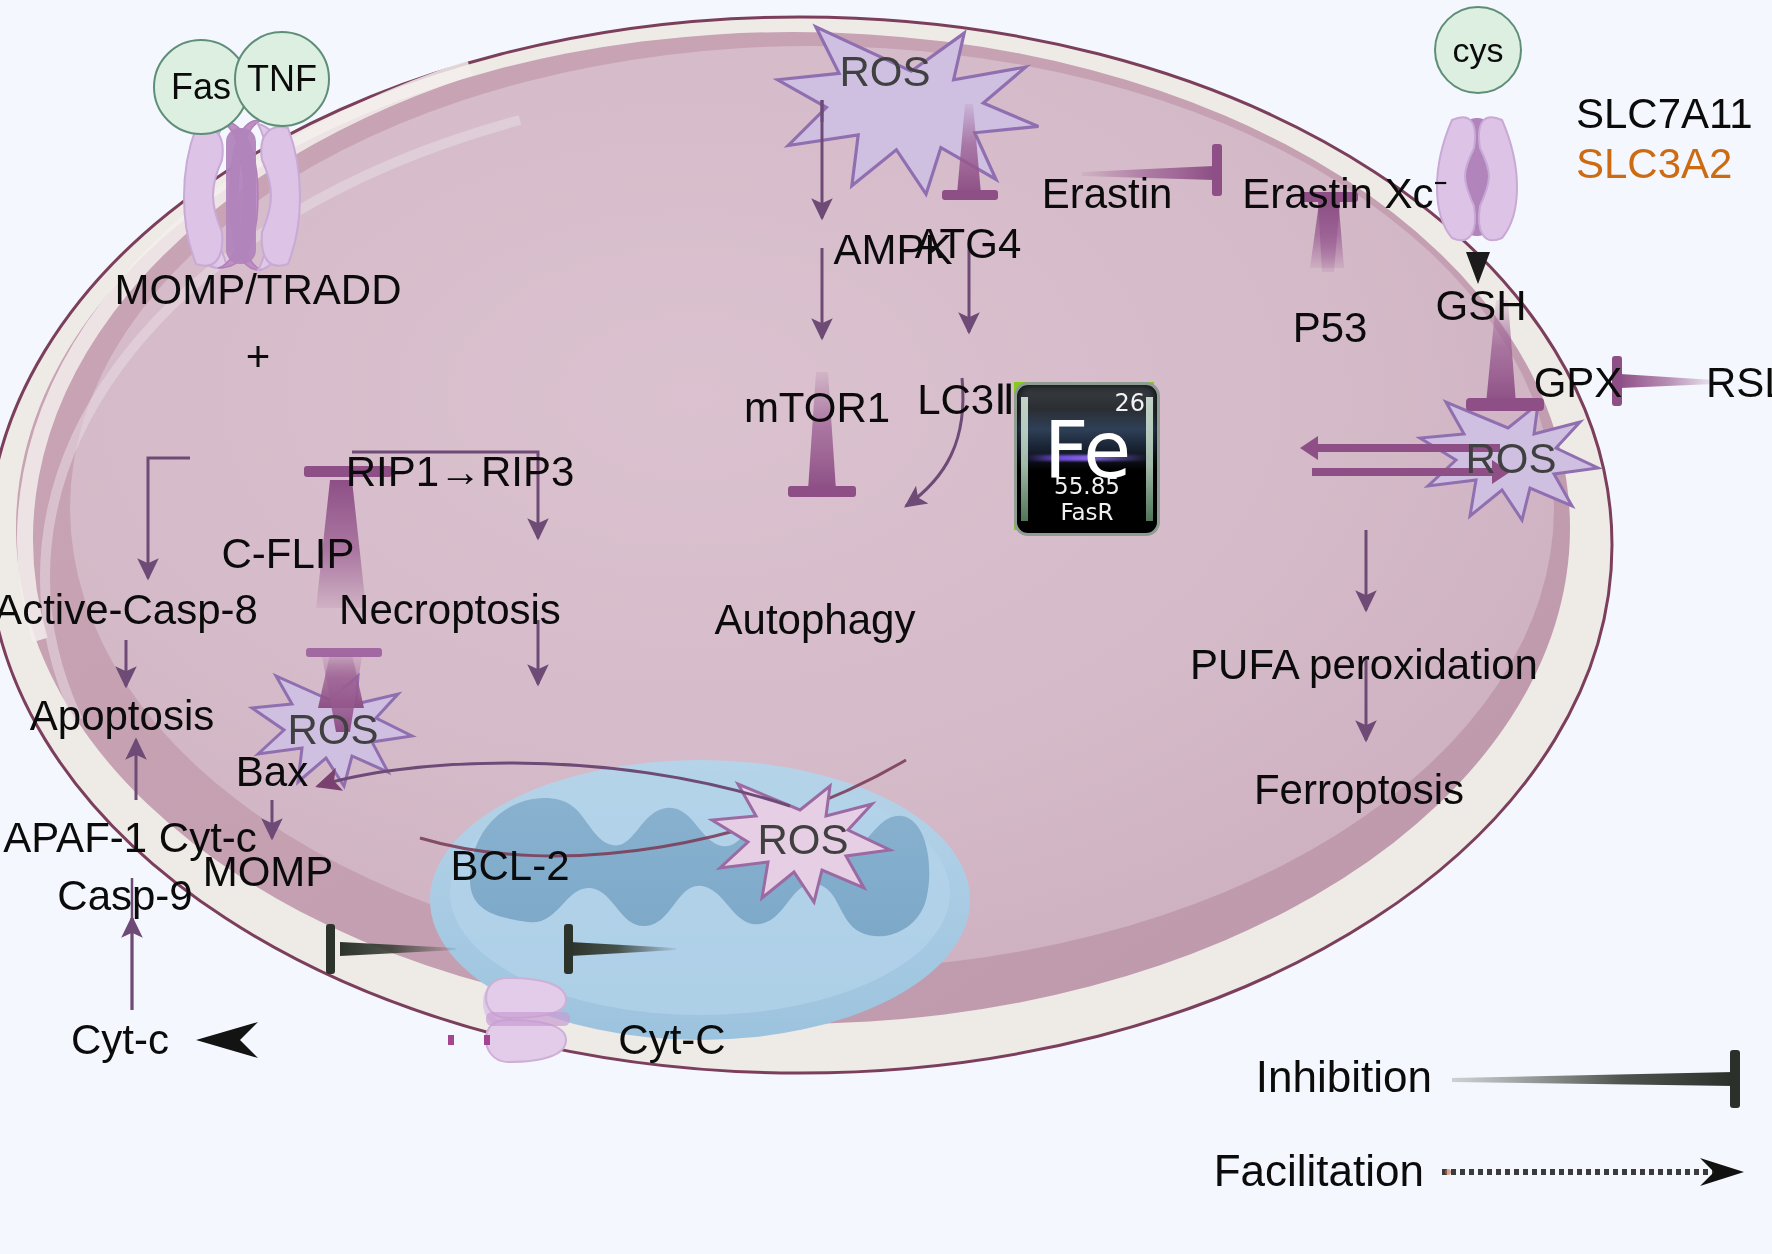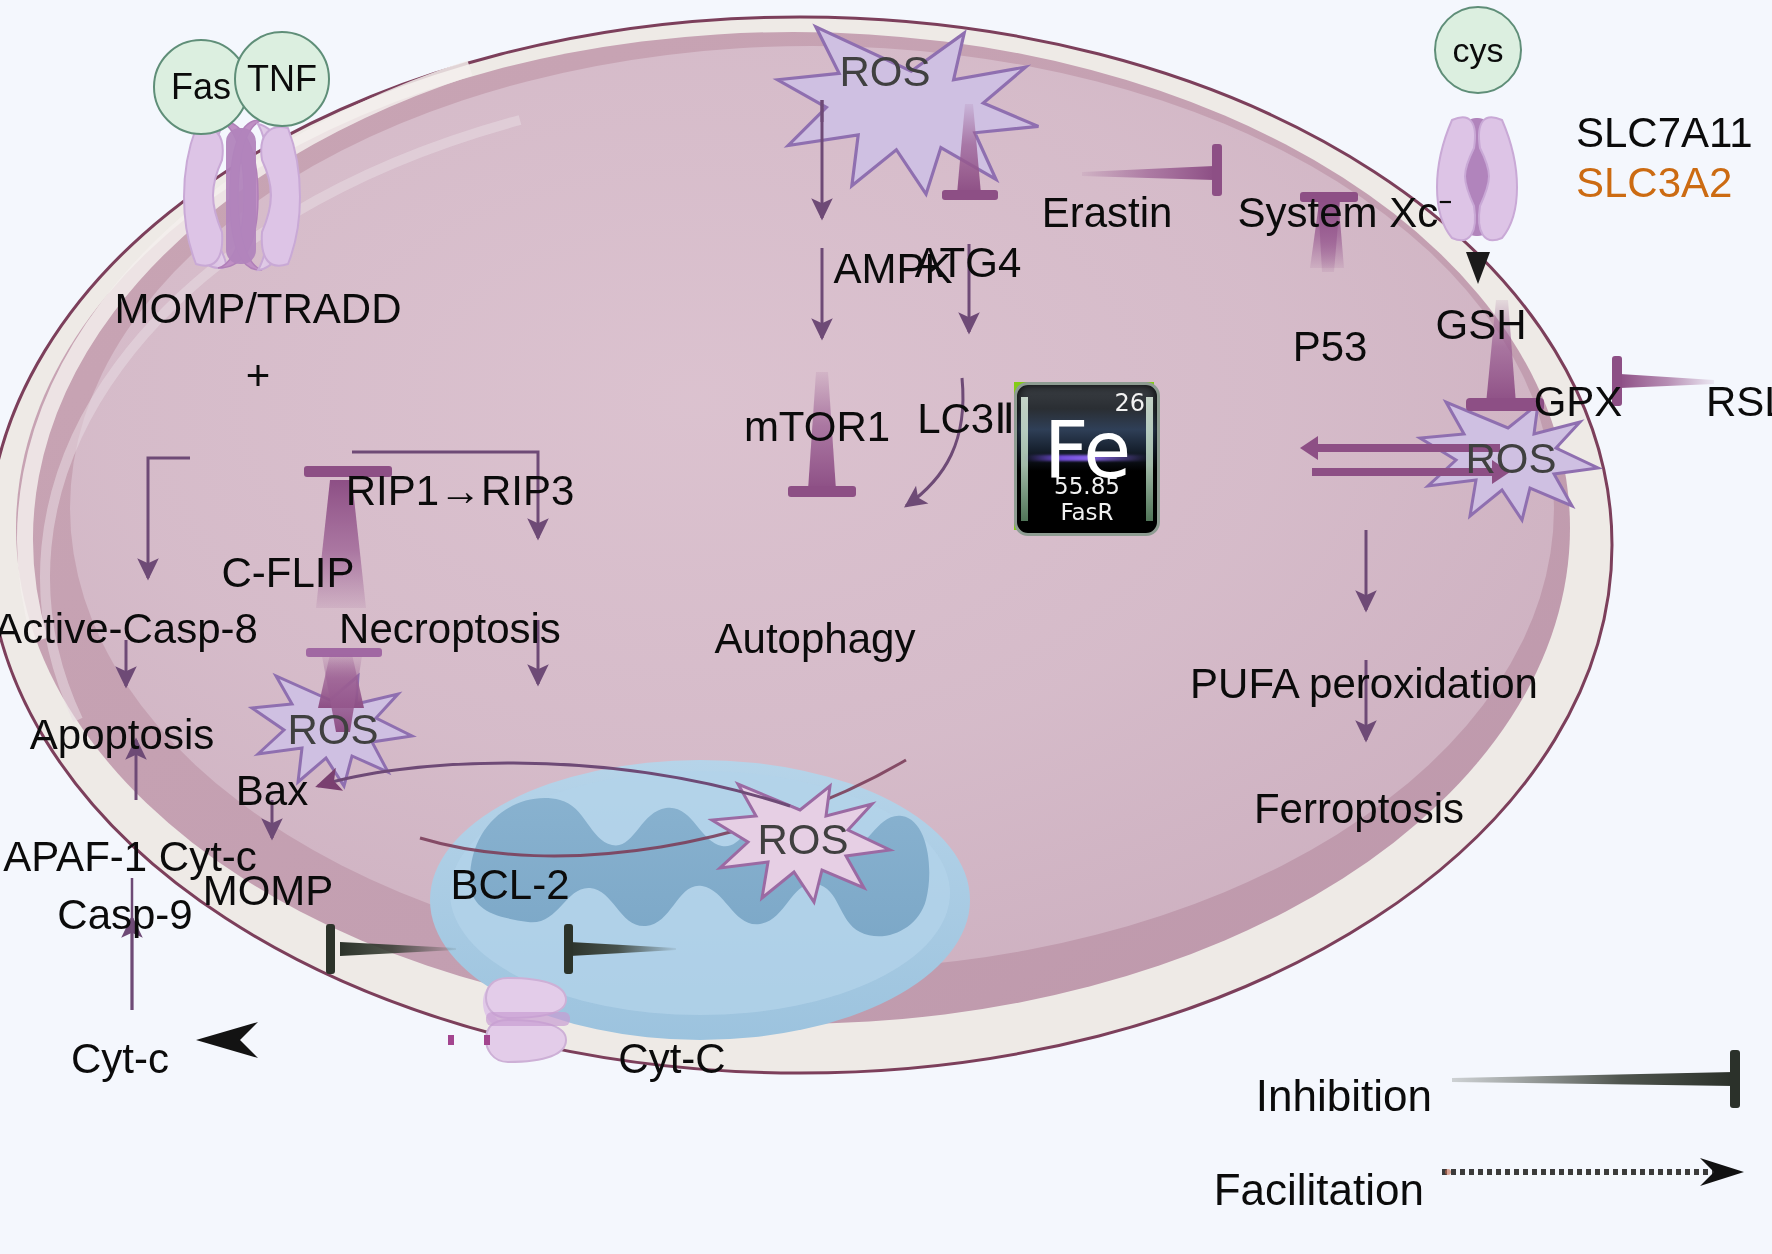--- a/index.html
+++ b/index.html
@@ -14,21 +14,20 @@
   #stage{position:absolute;left:0;top:0;width:1772px;height:1254px;}
   #svgroot{position:absolute;left:0;top:0;width:1772px;height:1254px;}
 
   .lbl{
     position:absolute;
     color:#0b0b0b;
     font-family:"Liberation Sans", sans-serif;
     white-space:nowrap;
     line-height:1;
     user-select:none;
-    margin-top:19px;
   }
   .lbl.c{transform:translate(-50%,-50%);}
   .lbl.l{transform:translate(0,-50%);}
   .lbl.r{transform:translate(-100%,-50%);}
   .f42{font-size:42px;}
   .f44{font-size:44px;}
 
   .orange{color:#cc6b12;}
 
   
@@ -407,21 +406,21 @@
   <div class="lbl c f42" style="left:120px;top:1040px;">Cyt-c</div>
   <div class="lbl c f42" style="left:672px;top:1040px;">Cyt-C</div>
 
   <div class="lbl c f42" style="left:893px;top:250px;">AMPK</div>
   <div class="lbl c f42" style="left:817px;top:408px;">mTOR1</div>
   <div class="lbl c f42" style="left:968px;top:244px;">ATG4</div>
   <div class="lbl c f42" style="left:966px;top:400px;">LC3Ⅱ</div>
   <div class="lbl c f42" style="left:815px;top:620px;">Autophagy</div>
 
   <div class="lbl c f42" style="left:1107px;top:194px;">Erastin</div>
-  <div class="lbl c f42" style="left:1345px;top:194px;">System Xc⁻</div>
+  <div class="lbl c f42" style="left:1345px;top:194px;">Erastin Xc⁻</div>
   <div class="lbl c f42" style="left:1330px;top:328px;">P53</div>
   <div class="lbl c f42" style="left:1481px;top:306px;">GSH</div>
   <div class="lbl c f42" style="left:1578px;top:383px;">GPX</div>
   <div class="lbl l f42" style="left:1706px;top:383px;">RSL</div>
   <div class="lbl c f42" style="left:1364px;top:665px;">PUFA peroxidation</div>
   <div class="lbl c f42" style="left:1359px;top:790px;">Ferroptosis</div>
 
   <div class="ros-text" style="left:885px;top:72px;">ROS</div>
   <div class="ros-text" style="left:333px;top:730px;">ROS</div>
   <div class="ros-text" style="left:803px;top:840px;">ROS</div>

